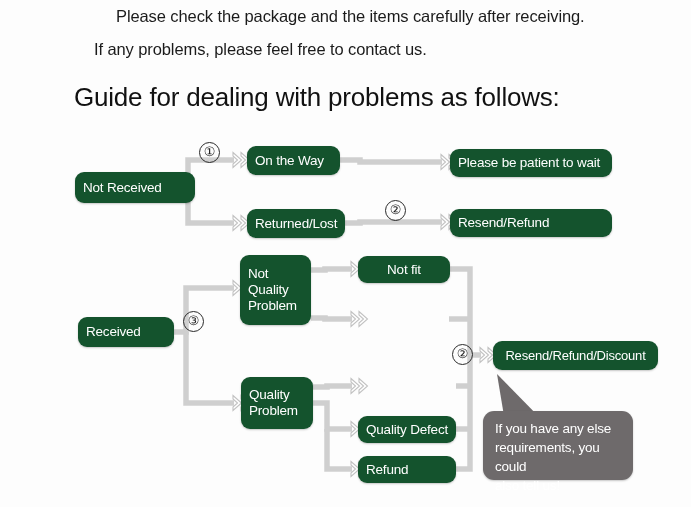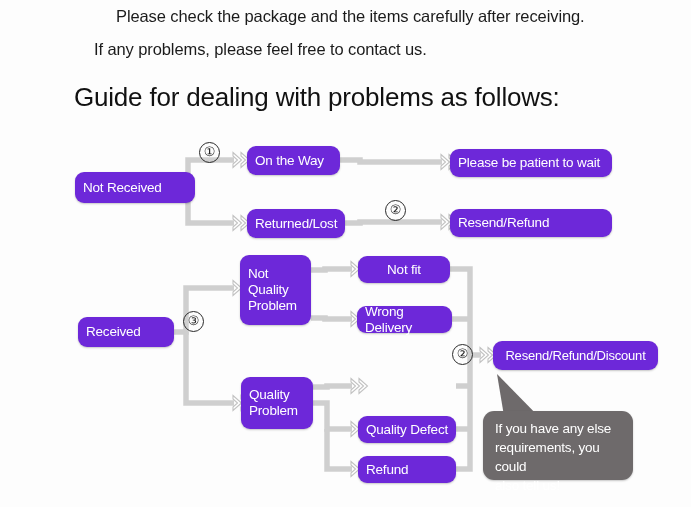--- a/index.html
+++ b/index.html
@@ -43,21 +43,21 @@
     font-size: 26px;
     color: #111111;
     white-space: nowrap;
     letter-spacing: -0.2px;
   }
 
   
   .node {
     position: absolute;
     box-sizing: border-box;
-    background: #6d28d9;
+    background: #14532d;
     color: #ffffff;
     border-radius: 9px;
     font-size: 13.5px;
     line-height: 16px;
     display: flex;
     align-items: center;
     padding: 0 8px;
     letter-spacing: -0.2px;
     box-shadow: 0 1px 2px rgba(0,0,0,0.22);
     white-space: pre-line;
@@ -186,21 +186,20 @@
 
   <div class="node multi" style="left:240px; top:255px; width:71px;  height:70px;">Not
 Quality
 Problem</div>
 
   <div class="node multi" style="left:241px; top:377px; width:72px;  height:52px;">Quality
 Problem</div>
 
   <div class="node center" style="left:358px; top:256px; width:92px;  height:27px;">Not fit</div>
 
-  <div class="node" style="left:357px; top:306px; width:95px;  height:27px;">Wrong Delivery</div>
 
 
   <div class="node" style="left:358px; top:416px; width:98px;  height:27px;">Quality Defect</div>
 
   <div class="node" style="left:358px; top:456px; width:98px;  height:27px;">Refund</div>
 
   <div class="node center" style="left:493px; top:341px; width:165px; height:29px; font-size:13px;">Resend/Refund/Discount</div>
 
   <div id="bubble" style="left:483px; top:411px; width:150px; height:69px;">If you have any else
 requirements, you could

